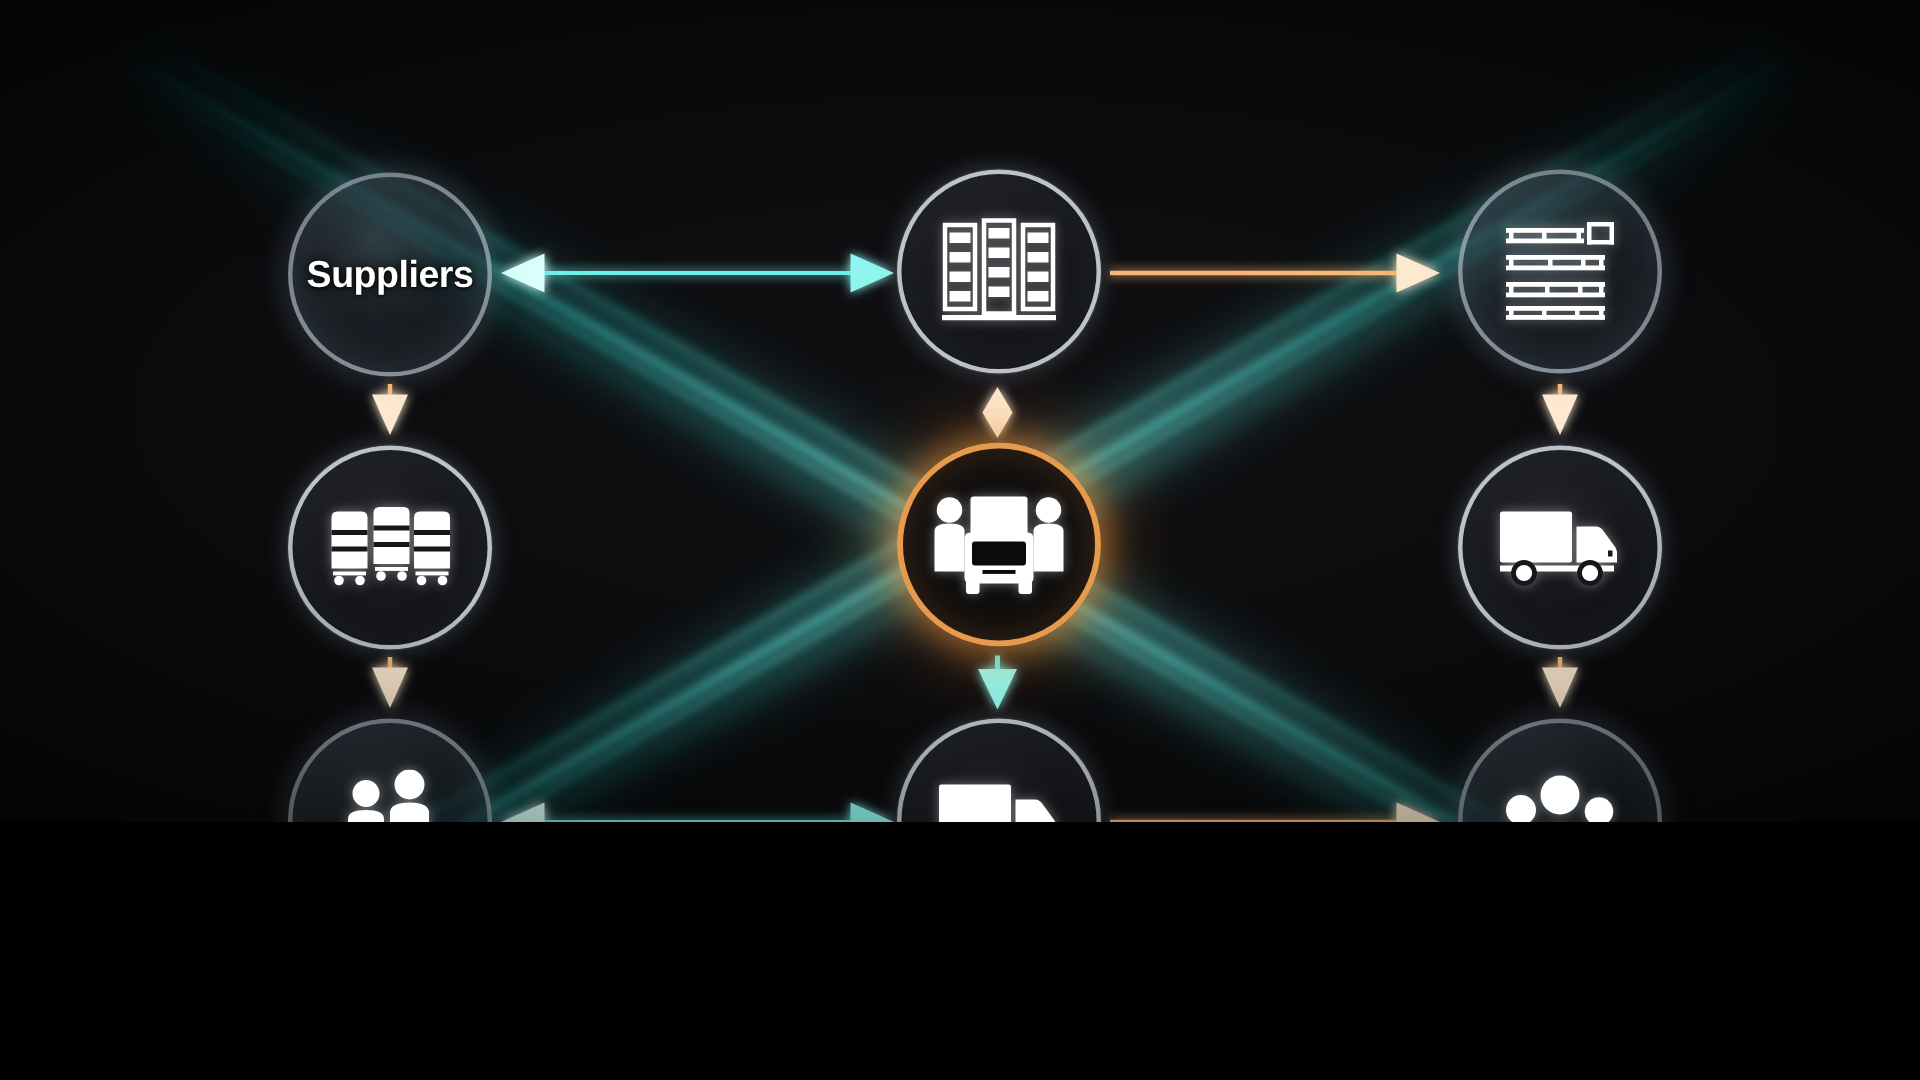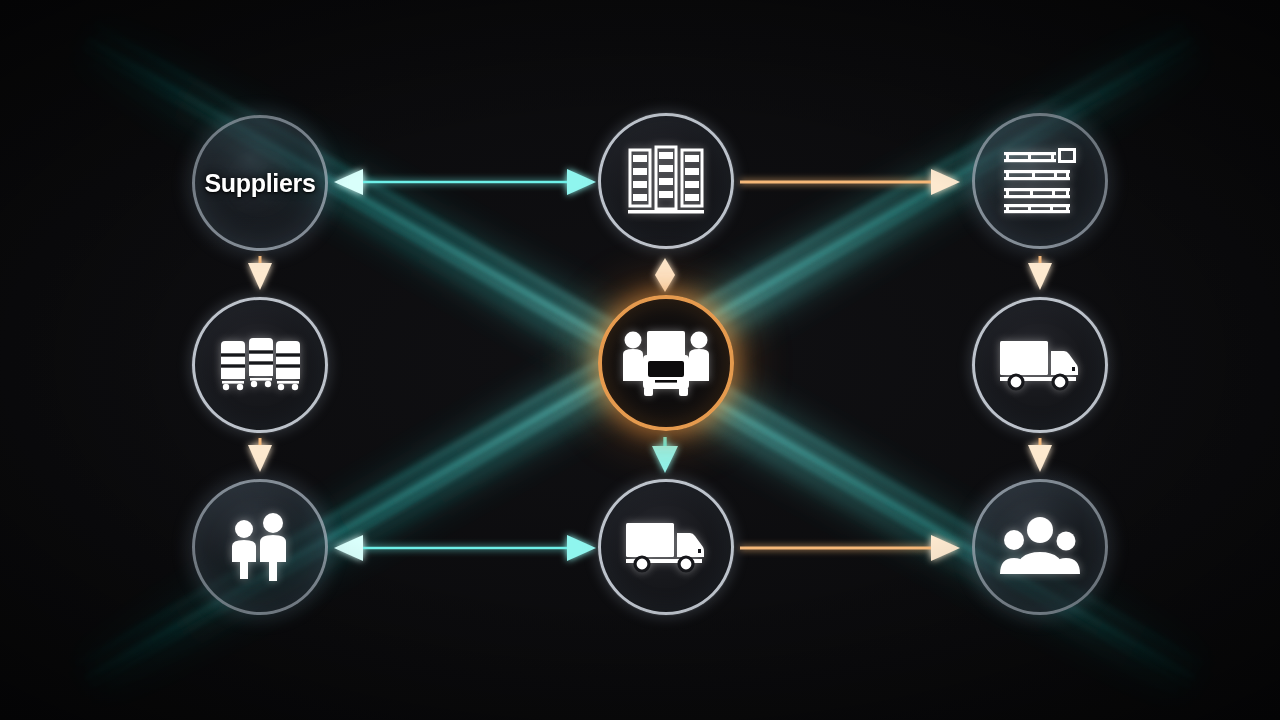--- a/index.html
+++ b/index.html
@@ -7,21 +7,21 @@
     margin: 0;
     padding: 0;
     background: #000;
   }
   body {
     font-family: "Liberation Sans", sans-serif;
   }
   #stage {
     position: relative;
     width: 1280px;
-    height: 720px;
+    height: 548px;
     background: radial-gradient(ellipse 90% 80% at 50% 50%, #101013 0%, #0b0b0d 55%, #060607 100%);
     overflow: hidden;
   }
 
   
   .beamlayer {
     position: absolute;
     inset: 0;
     pointer-events: none;
   }

